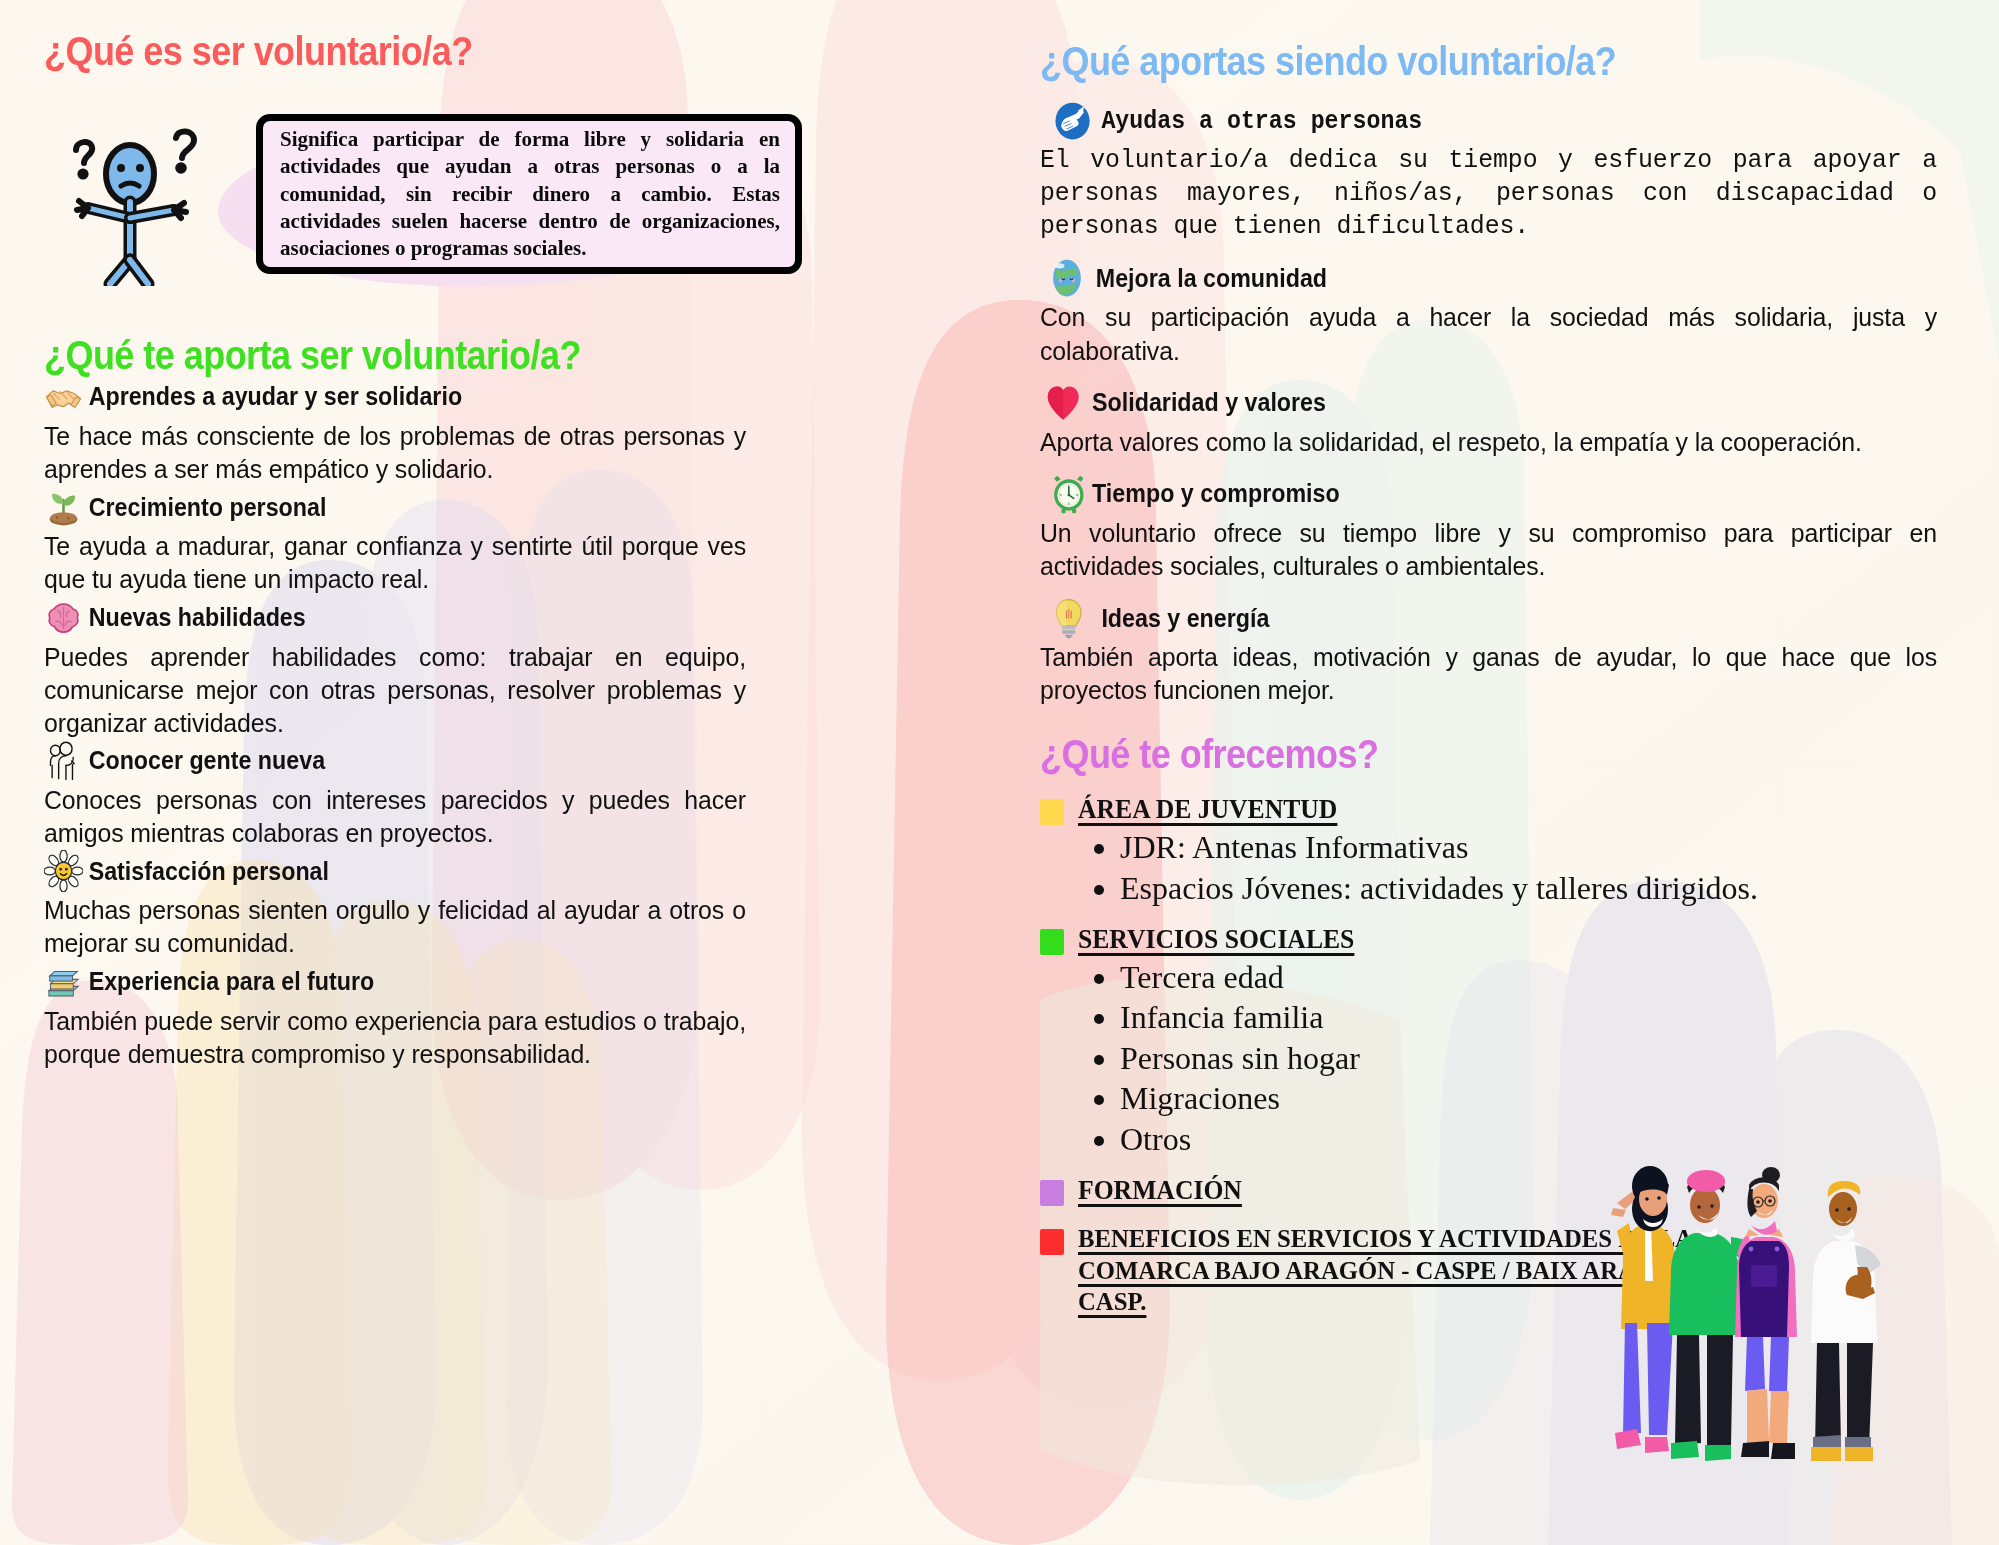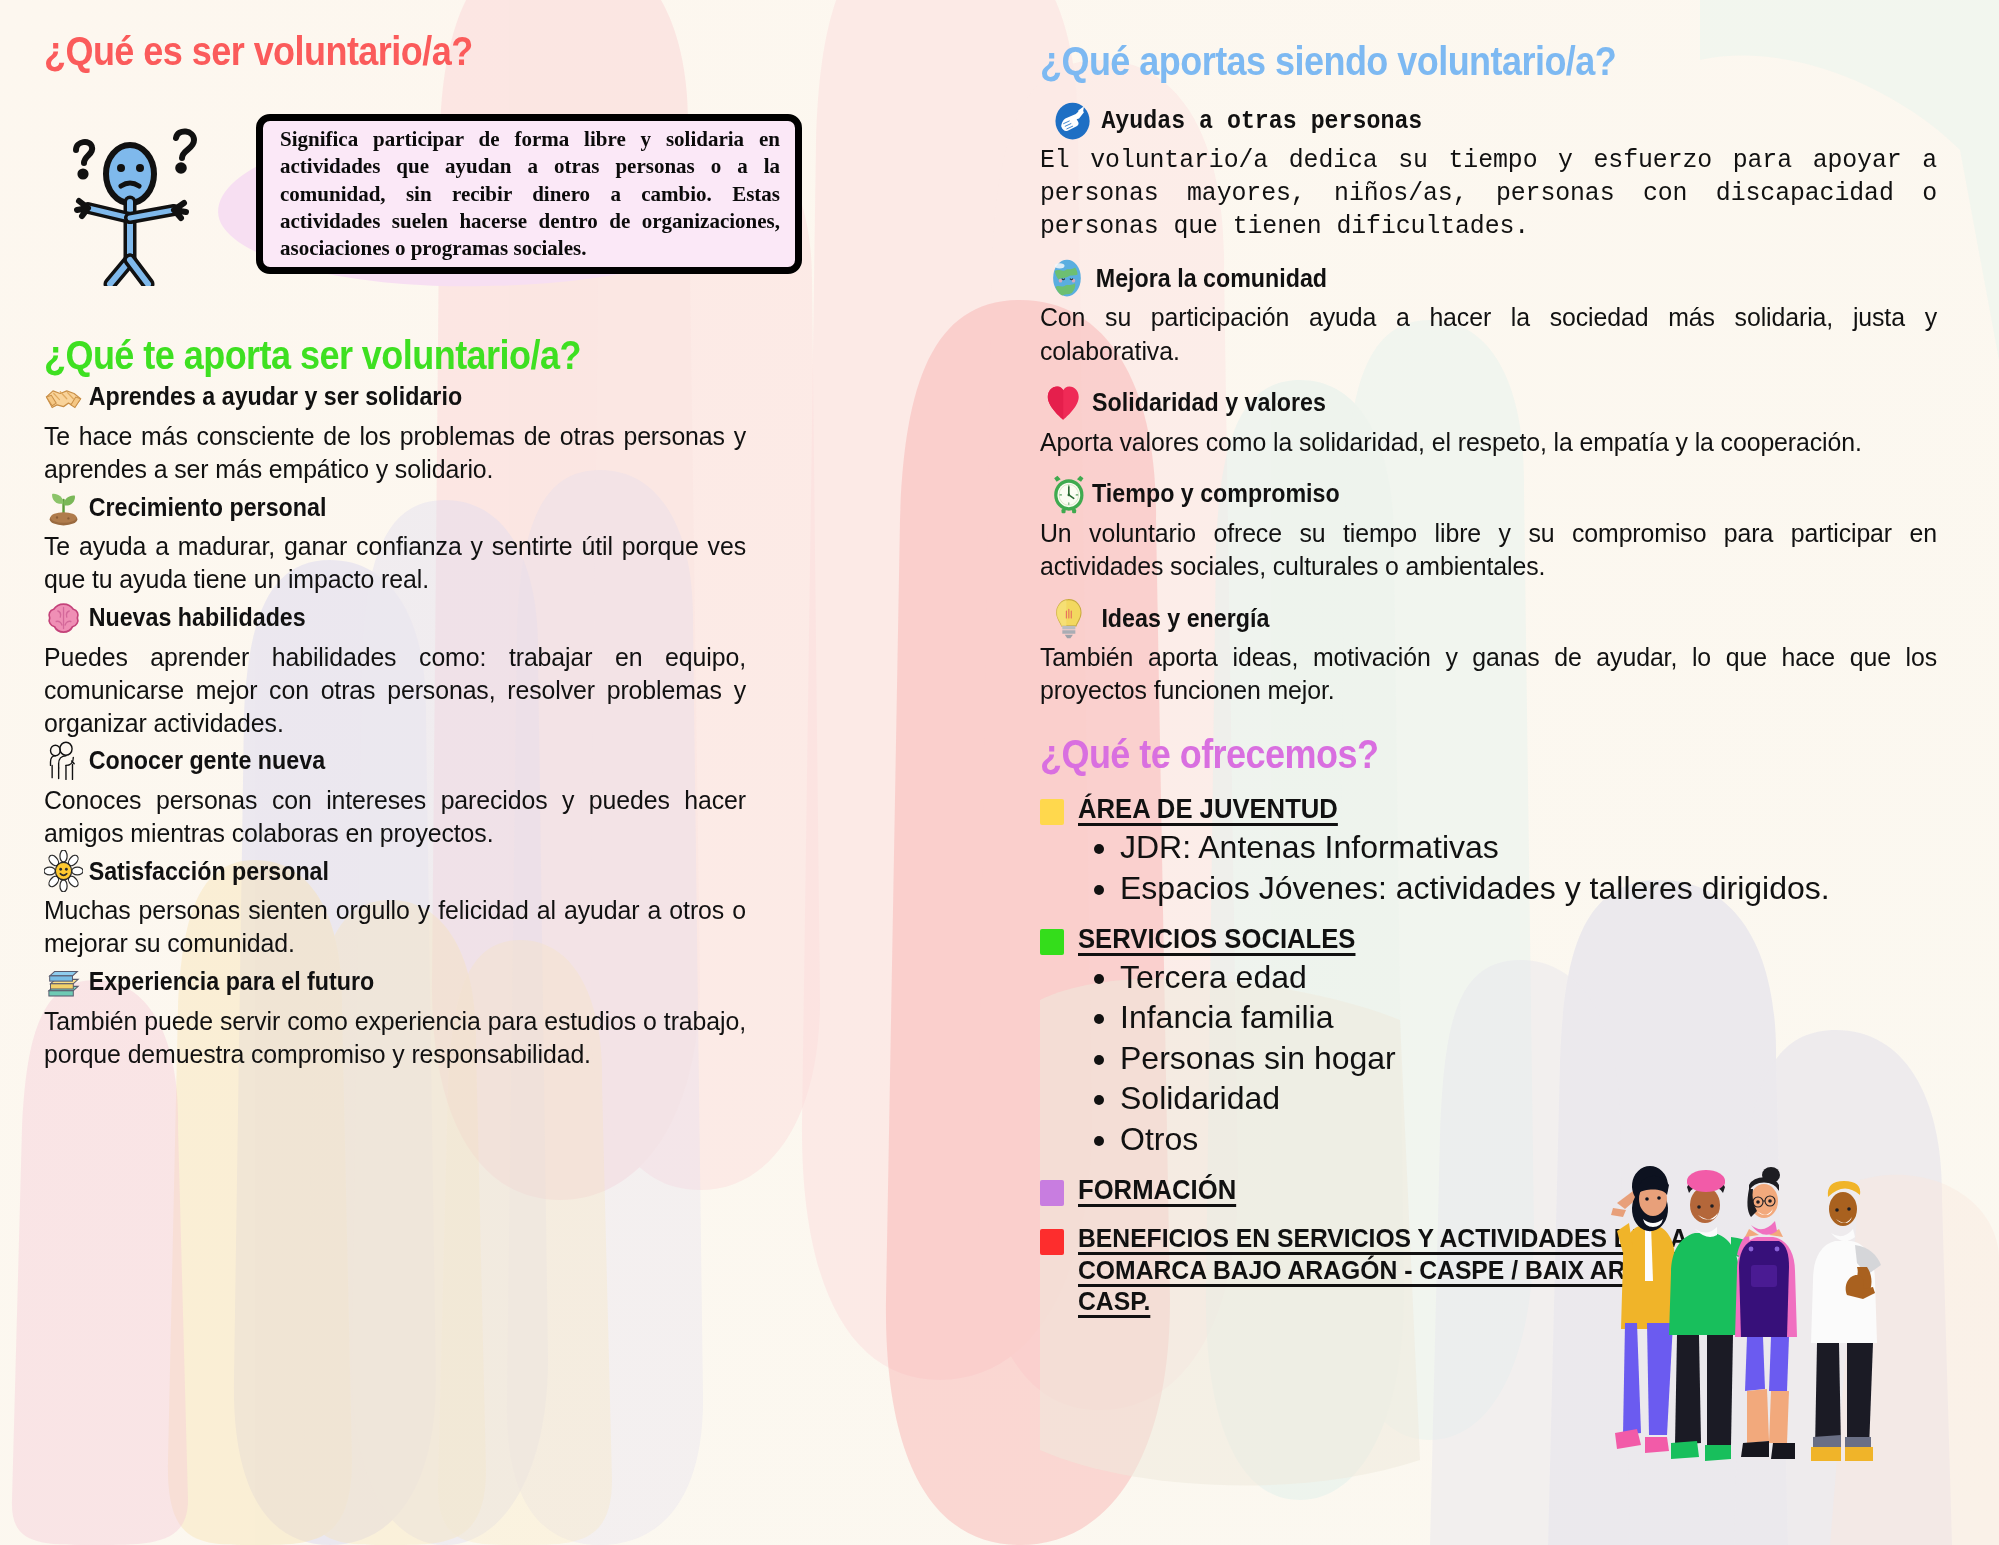--- a/index.html
+++ b/index.html
@@ -67,21 +67,21 @@
 
   
   .r-item{margin-top:14px;}
   .r-head{
     display:flex;align-items:center;gap:10px;
     font-weight:700;font-size:25px;color:#111;
     transform:scaleX(0.93);transform-origin:left center;
   }
 
   
-  .offer{margin-top:18px;}
+  .offer{margin-top:18px;font-family:Liberation Serif, serif;}
   .offer-row{display:flex;align-items:flex-start;gap:14px;margin-top:16px;}
   .chip{width:24px;height:26px;flex:0 0 24px;margin-top:6px;border-radius:2px;}
   .offer-title{
     font-weight:700;font-size:27px;color:#111;text-decoration:underline;
     text-underline-offset:5px;text-decoration-thickness:2.5px;
     transform:scaleX(0.95);transform-origin:left center;line-height:1.22;
   }
   .offer-ul{margin:2px 0 0 0;padding-left:42px;list-style:disc;}
   .offer-ul li{font-size:32px;line-height:1.20;color:#111;margin-top:2px;}
 
@@ -424,21 +424,21 @@
       </div>
 
       <div class="offer-row">
         <span class="chip" style="background:#34dd1b;"></span>
         <div>
           <div class="offer-title">SERVICIOS SOCIALES</div>
           <ul class="offer-ul">
             <li>Tercera edad</li>
             <li>Infancia familia</li>
             <li>Personas sin hogar</li>
-            <li>Solidaridad</li>
+            <li>Migraciones</li>
             <li>Otros</li>
           </ul>
         </div>
       </div>
 
       <div class="offer-row">
         <span class="chip" style="background:#c87de0;"></span>
         <div class="offer-title">FORMACIÓN</div>
       </div>
 

